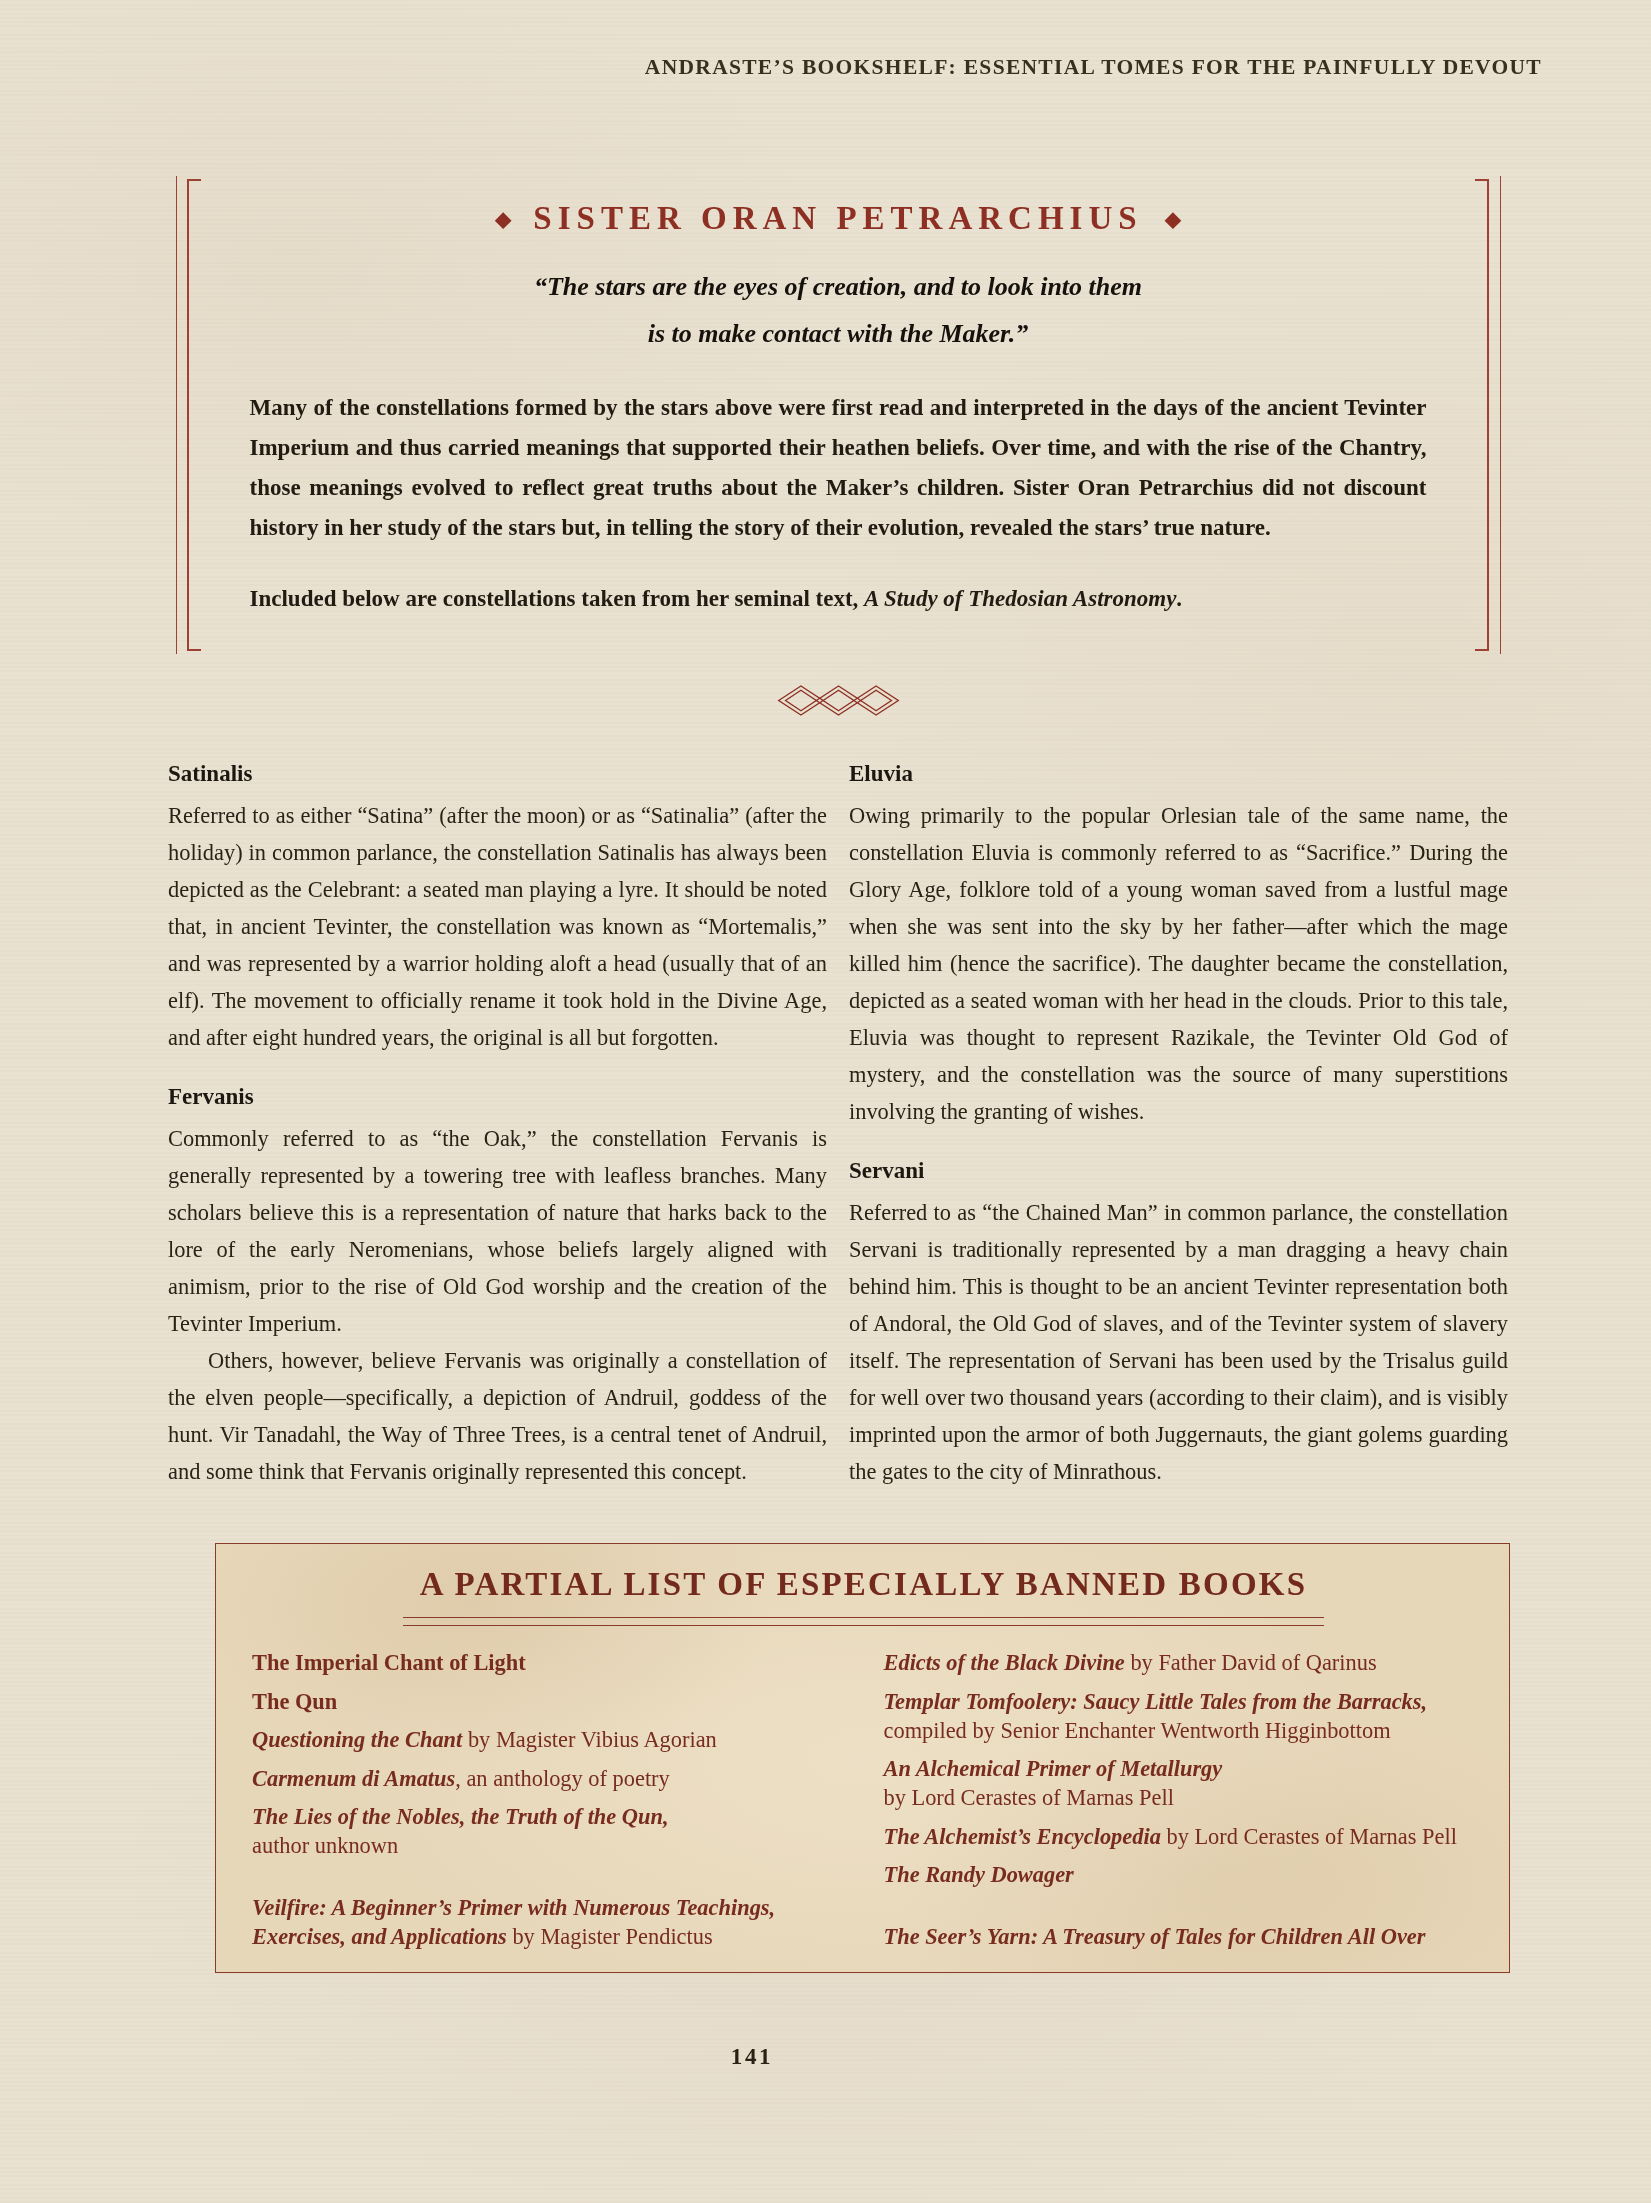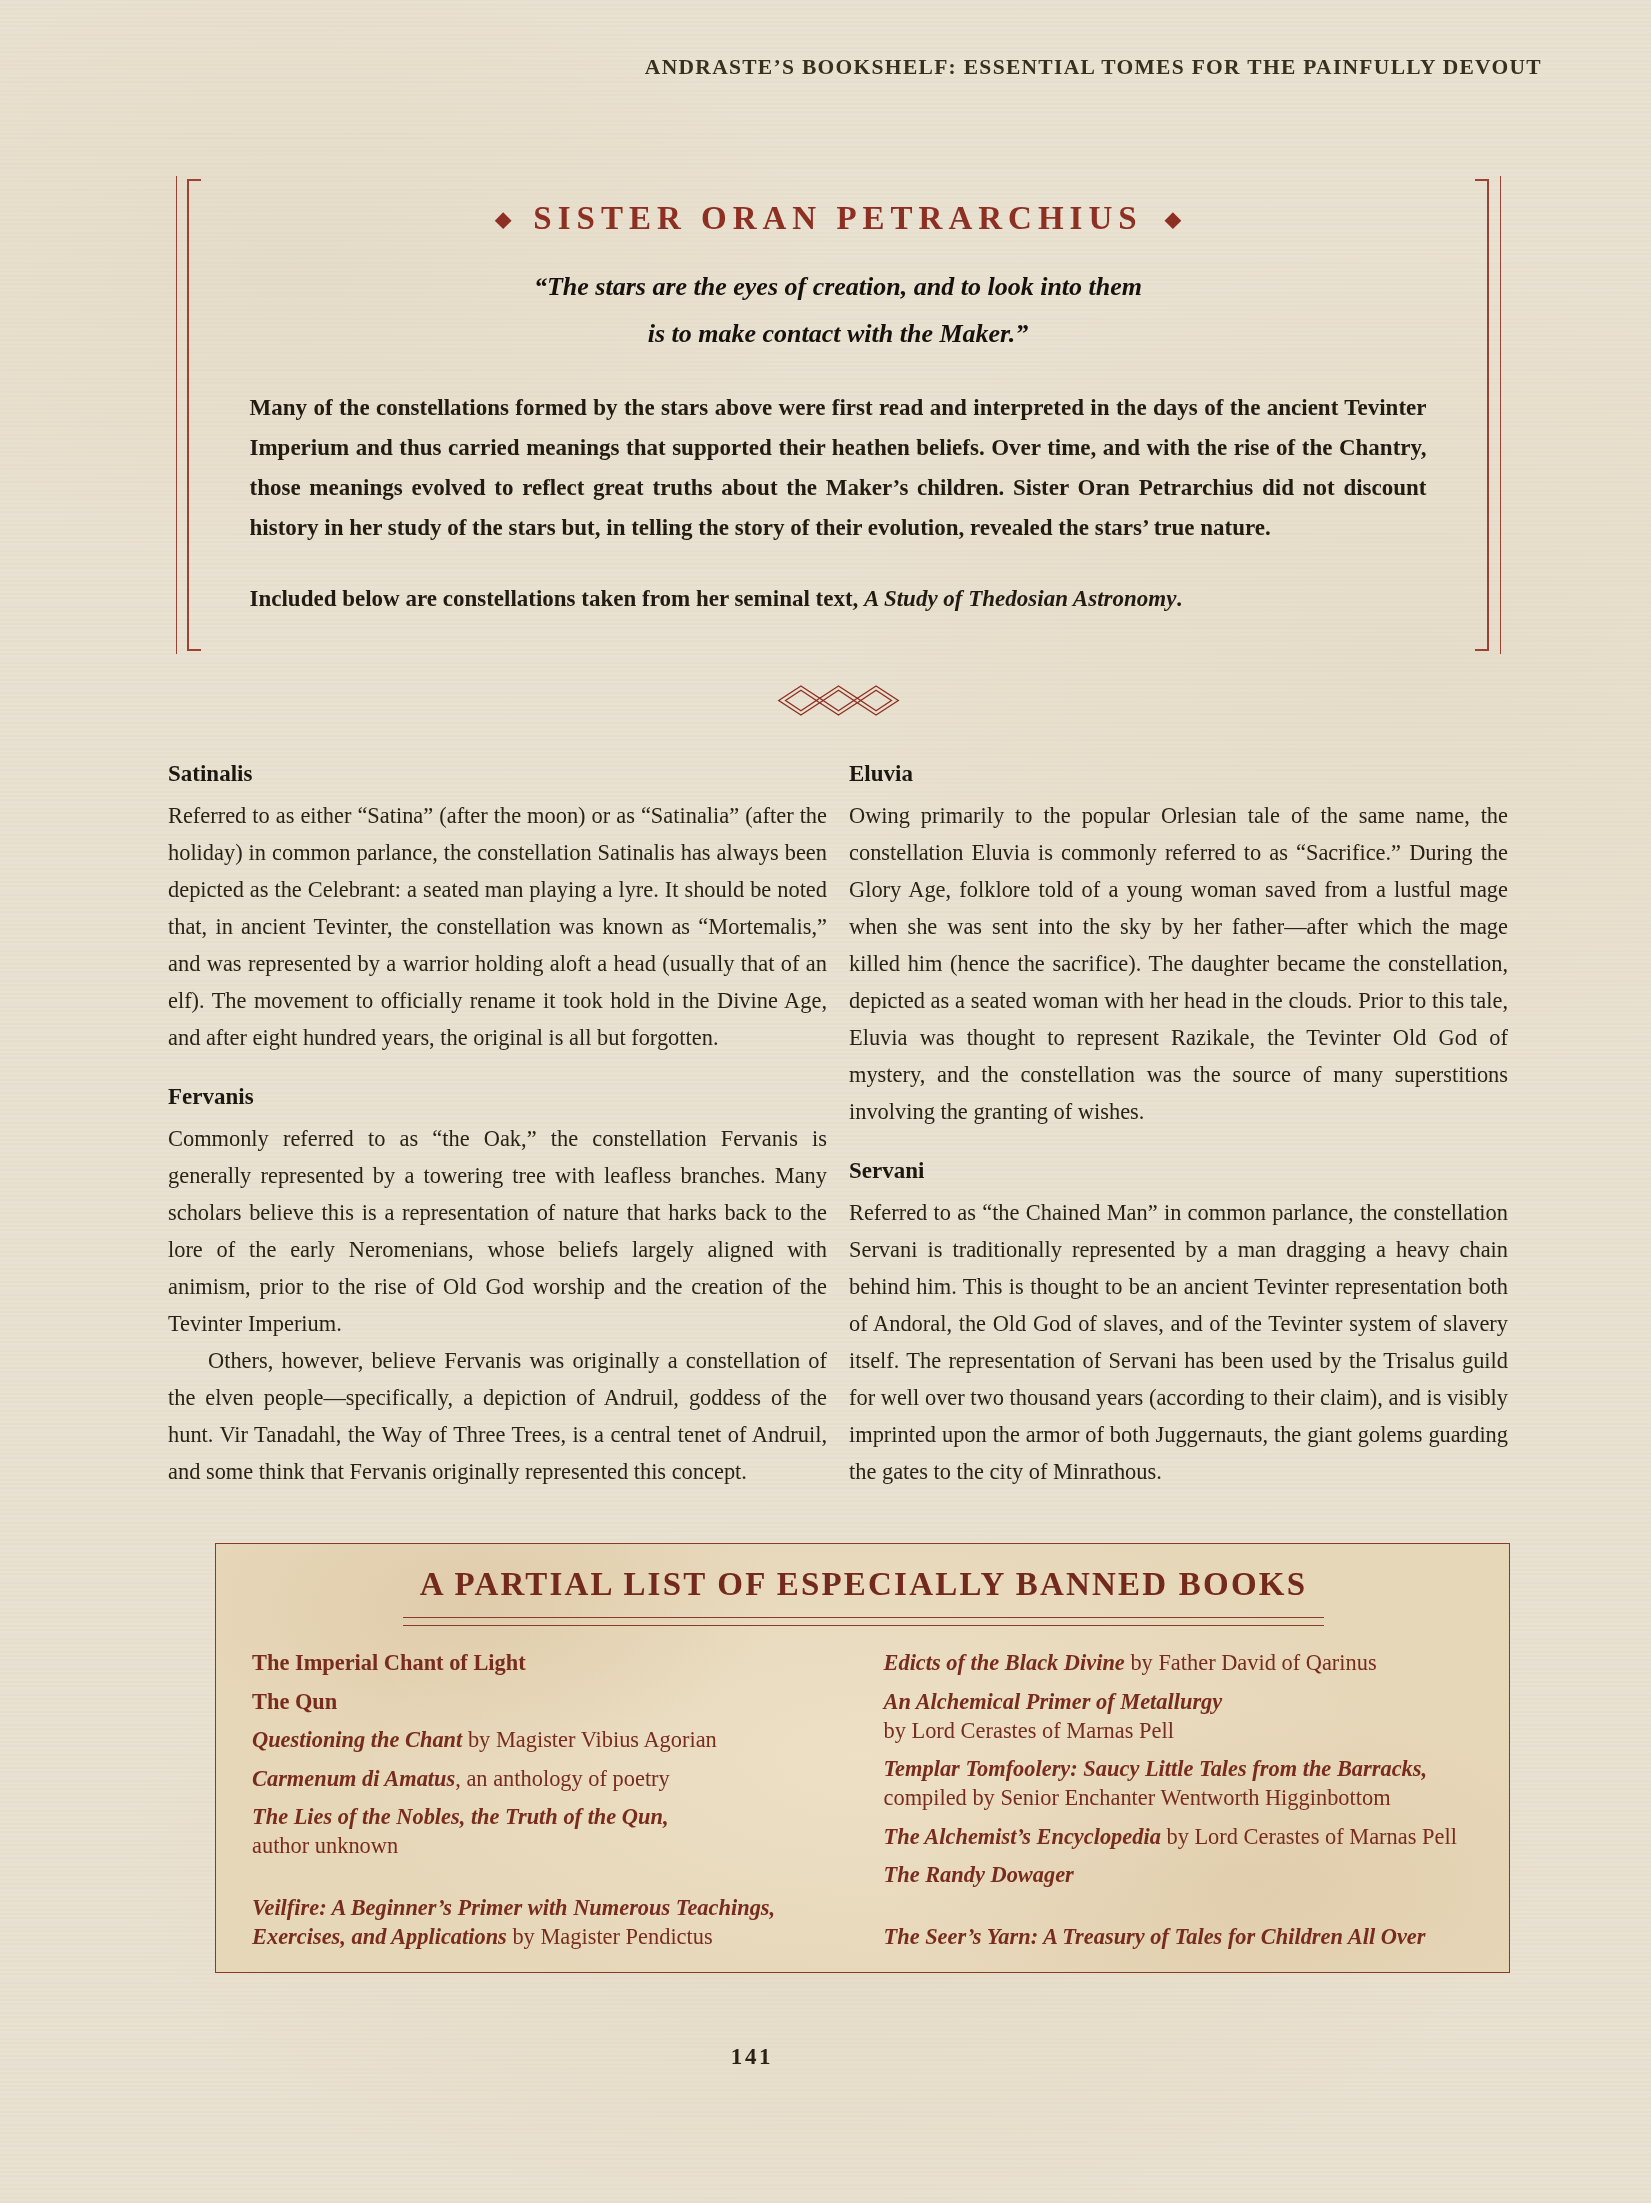--- a/index.html
+++ b/index.html
@@ -251,22 +251,22 @@
         <div class="banned-entry"><span class="title roman">The Imperial Chant of Light</span></div>
         <div class="banned-entry"><span class="title roman">The Qun</span></div>
         <div class="banned-entry"><span class="title">Questioning the Chant</span><span class="rest"> by Magister Vibius Agorian</span></div>
         <div class="banned-entry"><span class="title">Carmenum di Amatus</span><span class="rest">, an anthology of poetry</span></div>
         <div class="banned-entry"><span class="title">The Lies of the Nobles, the Truth of the Qun,</span><span class="rest block">author unknown</span></div>
         <div class="banned-entry"><span class="title">Veilfire: A Beginner’s Primer with Numerous Teachings, Exercises, and Applications</span><span class="rest"> by Magister Pendictus</span></div>
       </div>
 
       <div class="banned-col">
         <div class="banned-entry"><span class="title">Edicts of the Black Divine</span><span class="rest"> by Father David of Qarinus</span></div>
+        <div class="banned-entry"><span class="title">Templar Tomfoolery: Saucy Little Tales from the Barracks,</span><span class="rest block">compiled by Senior Enchanter Wentworth Higginbottom</span></div>
         <div class="banned-entry"><span class="title">An Alchemical Primer of Metallurgy</span><span class="rest block">by Lord Cerastes of Marnas Pell</span></div>
-        <div class="banned-entry"><span class="title">Templar Tomfoolery: Saucy Little Tales from the Barracks,</span><span class="rest block">compiled by Senior Enchanter Wentworth Higginbottom</span></div>
         <div class="banned-entry"><span class="title">The Alchemist’s Encyclopedia</span><span class="rest"> by Lord Cerastes of Marnas Pell</span></div>
         <div class="banned-entry"><span class="title">The Randy Dowager</span></div>
         <div class="banned-entry"><span class="title">The Seer’s Yarn: A Treasury of Tales for Children All Over</span></div>
       </div>
 
     </div>
   </div>
 
   <div class="page-number">141</div>
 

